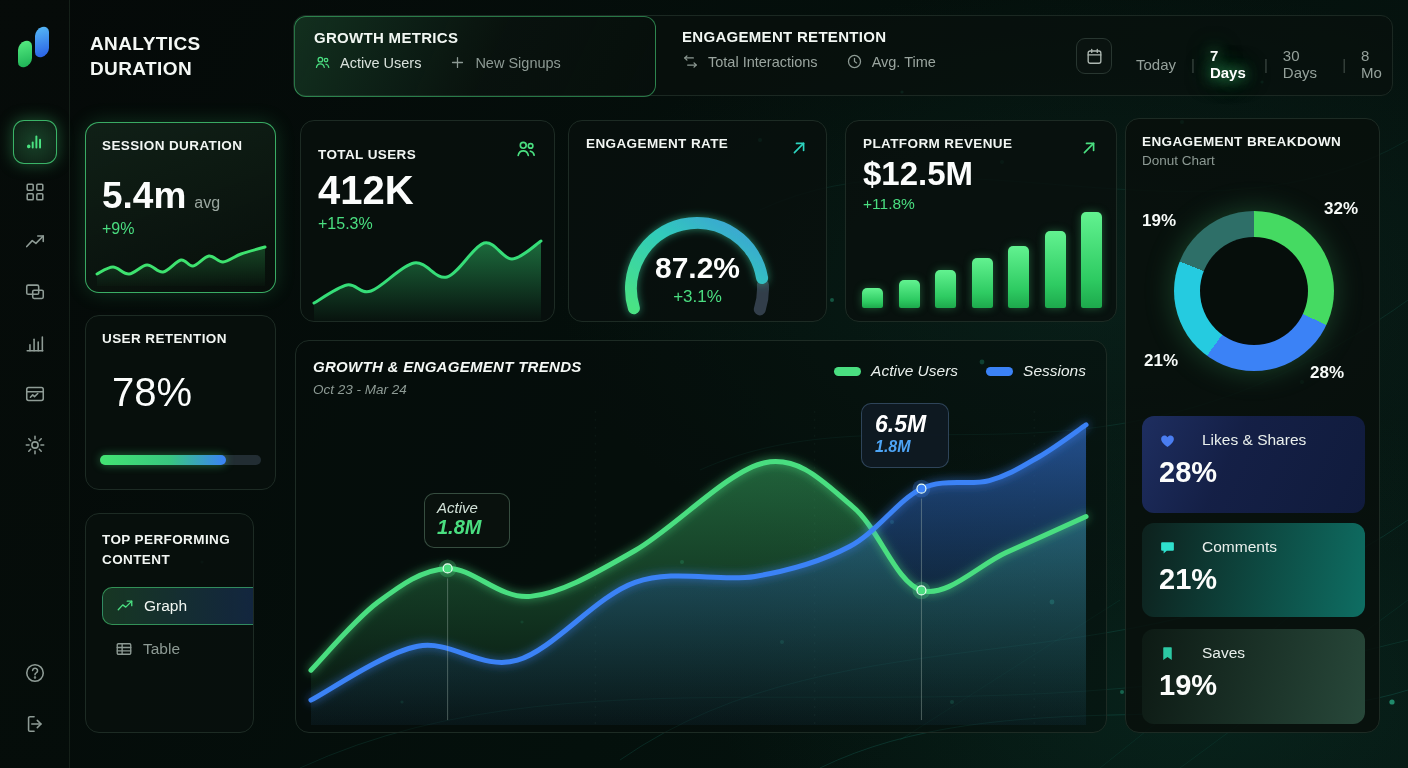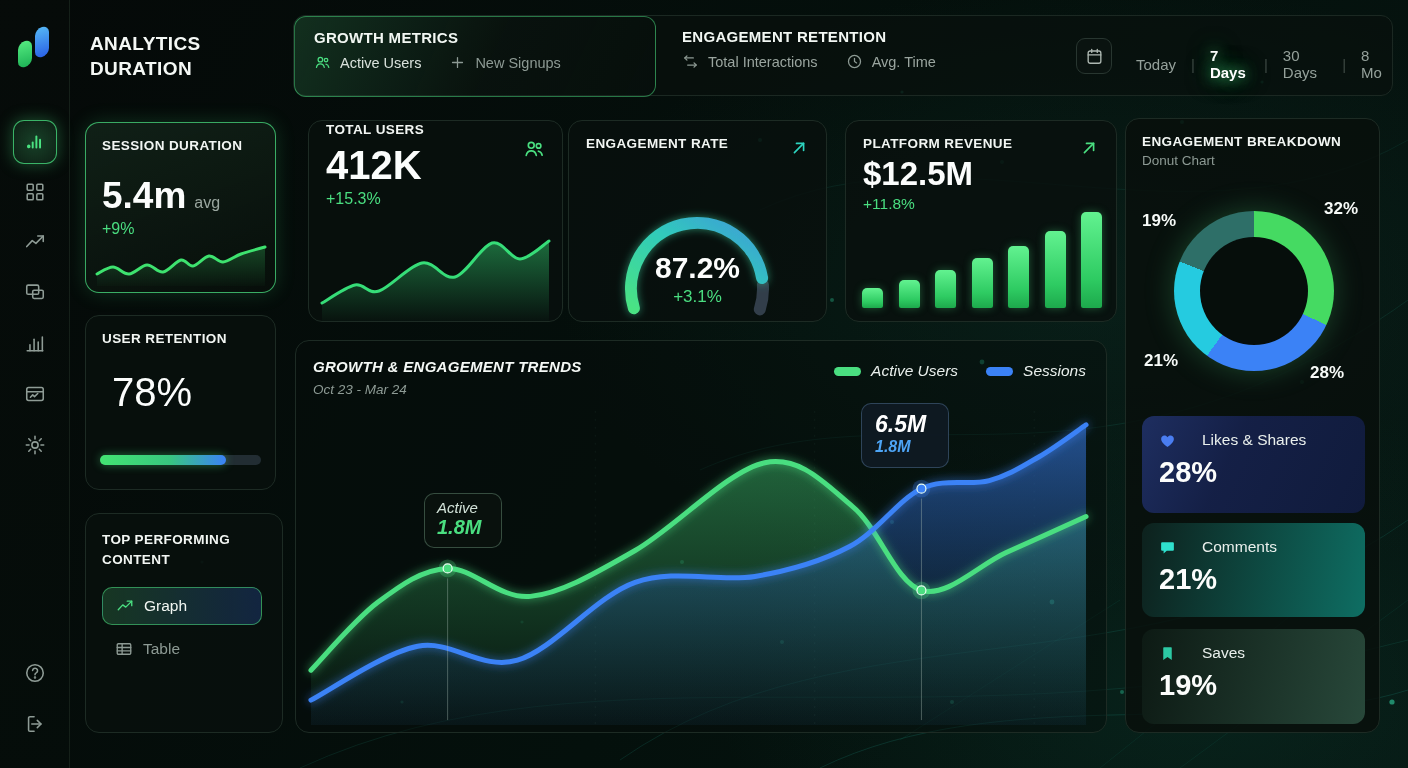--- a/index.html
+++ b/index.html
@@ -82,32 +82,32 @@
   .session svg.spark { position:absolute; left:7px; right:7px; bottom:6px; height:52px; width:177px; }
 
   .card.retention { left:85px; top:315px; width:191px; height:175px; padding:15px 16px; }
   .retention .big { font-size:40px; font-weight:400; color:#fbfdfc; margin-top:24px;margin-left:10px; }
   .progress-track { position:absolute; left:14px; right:14px; bottom:24px; height:10px;
     background:#222d33; border-radius:6px; }
   .progress-fill { height:100%; border-radius:6px;
     background:linear-gradient(90deg,#43e372 0%, #38c77f 55%, #3b82f6 100%);
     box-shadow:0 0 10px rgba(74,222,128,.45); }
 
-  .card.topcontent { left:85px; top:513px; width:198px; height:220px; padding:16px; }
+  .card.topcontent { left:85px; top:513px; width:169px; height:220px; padding:16px; }
   .opt-graph { margin-top:18px; width:160px; height:38px; border-radius:10px;
     border:1px solid rgba(74,222,128,.55);
     background:linear-gradient(90deg, rgba(36,88,54,.55), rgba(34,64,128,.45));
     display:flex; align-items:center; gap:10px; padding:0 13px; cursor:pointer;
     font-size:15.5px; color:#f1f6f2; }
   .opt-table { margin-top:15px; display:flex; align-items:center; gap:10px; padding:0 13px;
     font-size:15.5px; color:#8d9a94; cursor:pointer; }
   .opt-ic { width:18px; height:18px; }
   .opt-ic svg { fill:none; stroke-width:1.8; stroke-linecap:round; stroke-linejoin:round; }
 
-  .card.users { left:308px; top:120px; width:255px; height:202px; padding:1px 17px; }
+  .card.users { left:300px; top:120px; width:255px; height:202px; padding:26px 17px; }
   .users .big { font-size:40px; font-weight:700; color:#fbfdfc; margin-top:6px; }
   .users .delta { font-size:16px; margin-top:2px; }
   .users .corner-ic { position:absolute; top:17px; right:17px; width:22px; height:22px; }
   .users .corner-ic svg { stroke:#4ade80; fill:none; stroke-width:1.8; stroke-linecap:round; stroke-linejoin:round; }
   .users svg.spark { position:absolute; left:8px; right:8px; bottom:0; height:88px; width:239px; }
 
   .card.rate { left:568px; top:120px; width:259px; height:202px; padding:15px 17px; }
   .corner-arrow { position:absolute; top:17px; right:17px; width:20px; height:20px; cursor:pointer; }
   .corner-arrow svg { fill:none; stroke-width:2; stroke-linecap:round; stroke-linejoin:round; }
   .rate .corner-arrow svg { stroke:#2dd4bf; }
@@ -135,21 +135,21 @@
   .legend { position:absolute; right:20px; top:21px; display:flex; gap:28px; z-index:4; }
   .legend-item { display:flex; align-items:center; gap:10px; cursor:pointer; }
   .legend-pill { width:27px; height:9px; border-radius:5px; }
   .legend-lbl { font-size:15.5px; color:#e9efec; }
   #trendsSvg { position:absolute; inset:0; z-index:1; }
   .tooltip { position:absolute; left:565px; top:62px; width:88px; height:65px; z-index:5;
     background:rgba(15,25,35,.94); border:1px solid rgba(95,135,175,.4); border-radius:10px;
     padding:7px 13px; }
   .tooltip .t1 { font-size:23px; font-weight:700; color:#ffffff; }
   .tooltip .t2 { font-size:16px; font-weight:700; color:#4da4f5; }
-  .callout { position:absolute; left:128px; top:152px; width:78px; height:55px; z-index:5;
+  .callout { position:absolute; left:128px; top:152px; width:86px; height:55px; z-index:5;
     background:rgba(10,18,14,.88); border:1px solid rgba(140,190,160,.35); border-radius:10px;
     padding:5px 12px; }
   .callout .c1 { font-size:15px; color:#d2e2d8; }
   .callout .c2 { font-size:20px; font-weight:700; color:#4ade80; }
 
   
   .card.breakdown { left:1125px; top:118px; width:255px; height:615px; padding:15px 16px;
     background:rgba(8,15,12,.85); }
   .bd-sub { font-size:13.5px; color:#8d9a94; margin-top:4px; }
   .donut { position:absolute; left:48px; top:92px; width:160px; height:160px; border-radius:50%;

